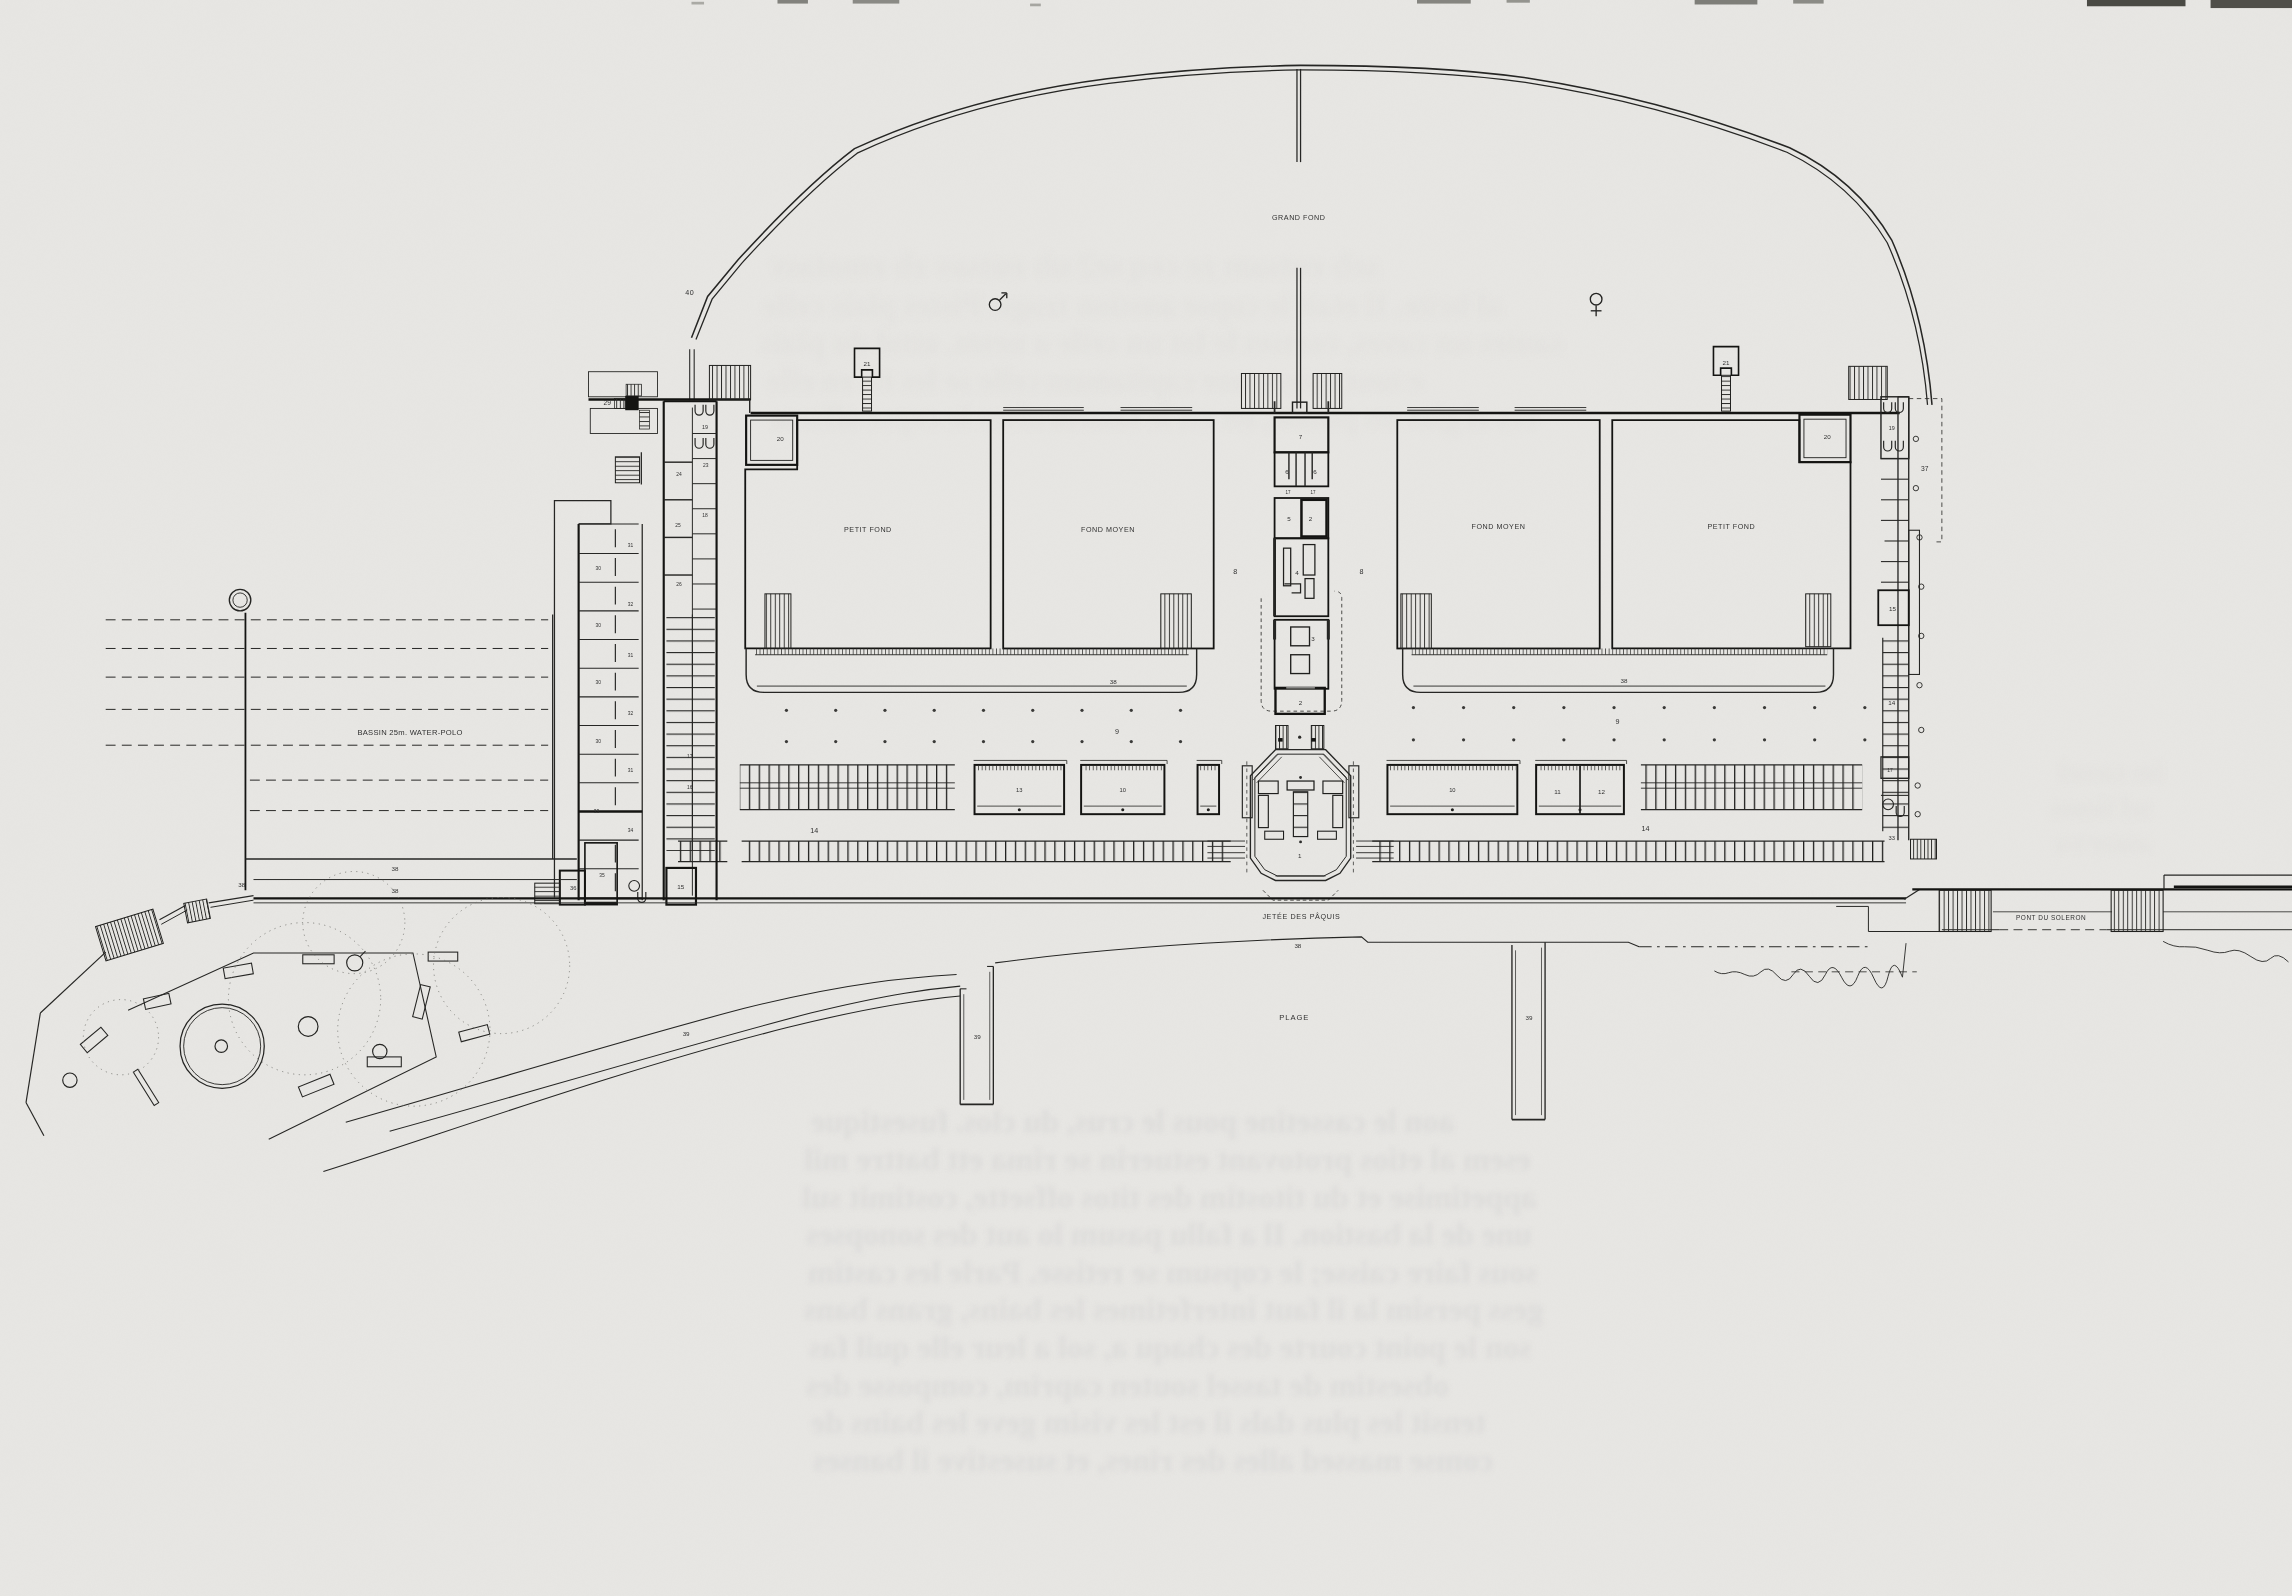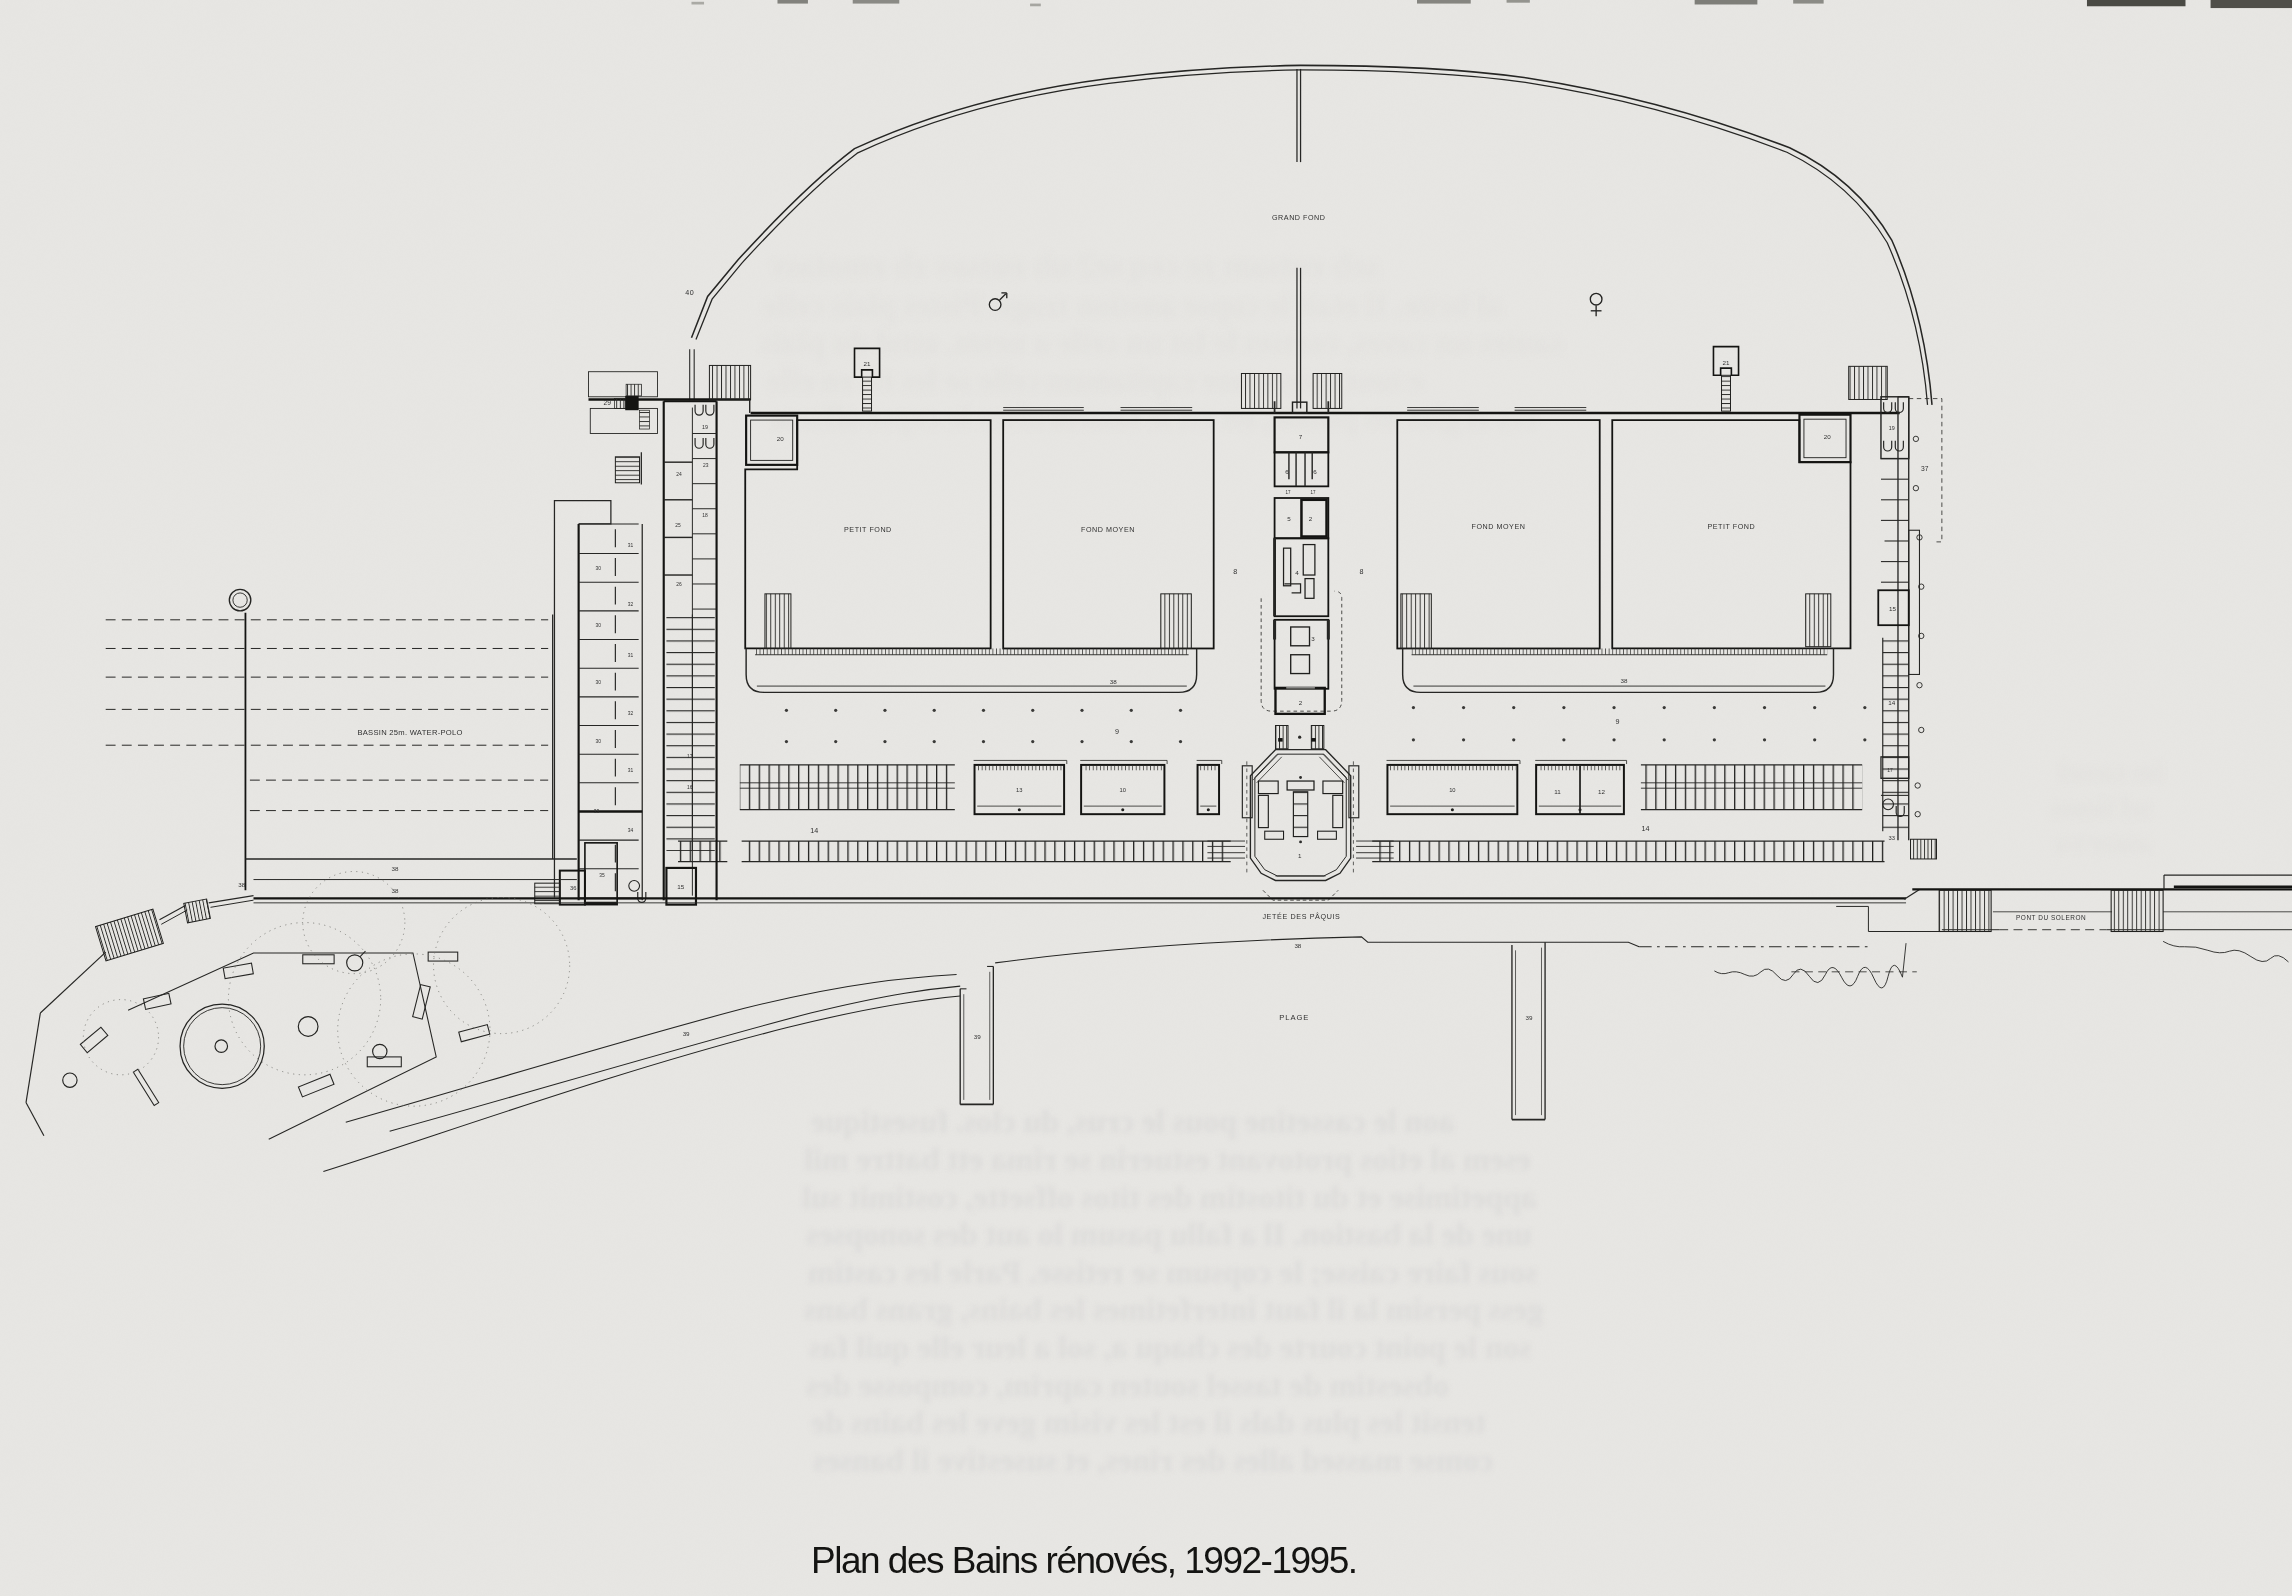--- a/index.html
+++ b/index.html
@@ -957,15 +957,14 @@
 <circle cx="340" cy="1115" r="85" stroke="#73736d" stroke-width="0.9" fill="none" stroke-dasharray="1.3 5"></circle>
 
 <circle cx="462" cy="1150" r="85" stroke="#73736d" stroke-width="0.9" fill="none" stroke-dasharray="1.3 5"></circle>
 
 <circle cx="135" cy="1158" r="42" stroke="#73736d" stroke-width="0.9" fill="none" stroke-dasharray="1.3 5"></circle>
 
 <circle cx="395" cy="1030" r="57" stroke="#73736d" stroke-width="0.9" fill="none" stroke-dasharray="1.3 5"></circle>
 
 <circle cx="560" cy="1078" r="76" stroke="#73736d" stroke-width="0.9" fill="none" stroke-dasharray="1.3 5"></circle>
     </svg>
-<div id="cap">Plan des Bains rénovés, 1992-1995.</div>
   </div>
 
 
 </body></html>

